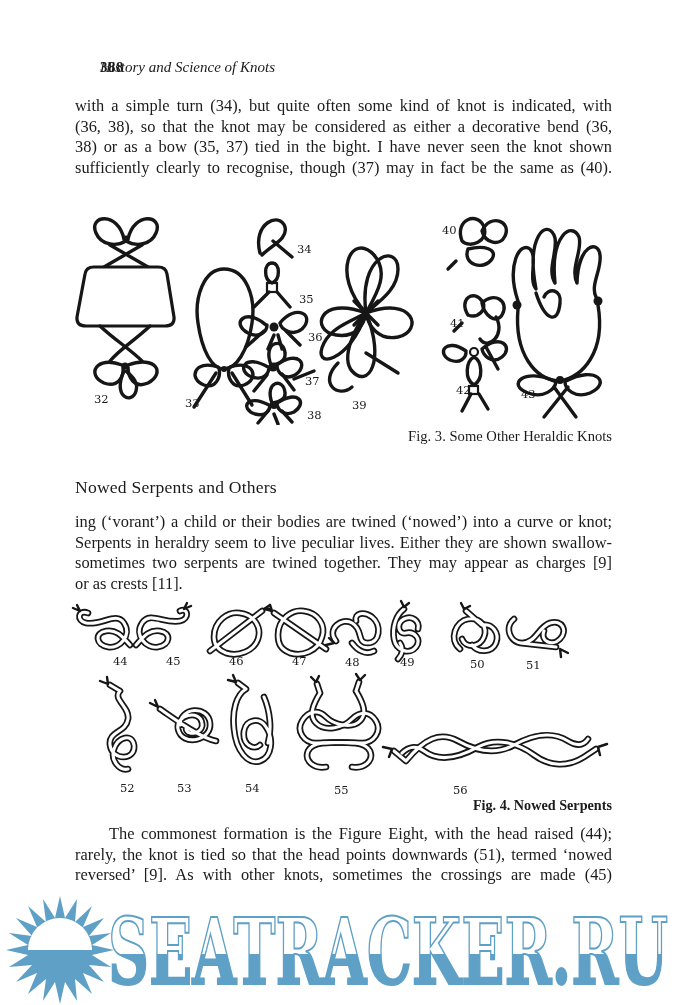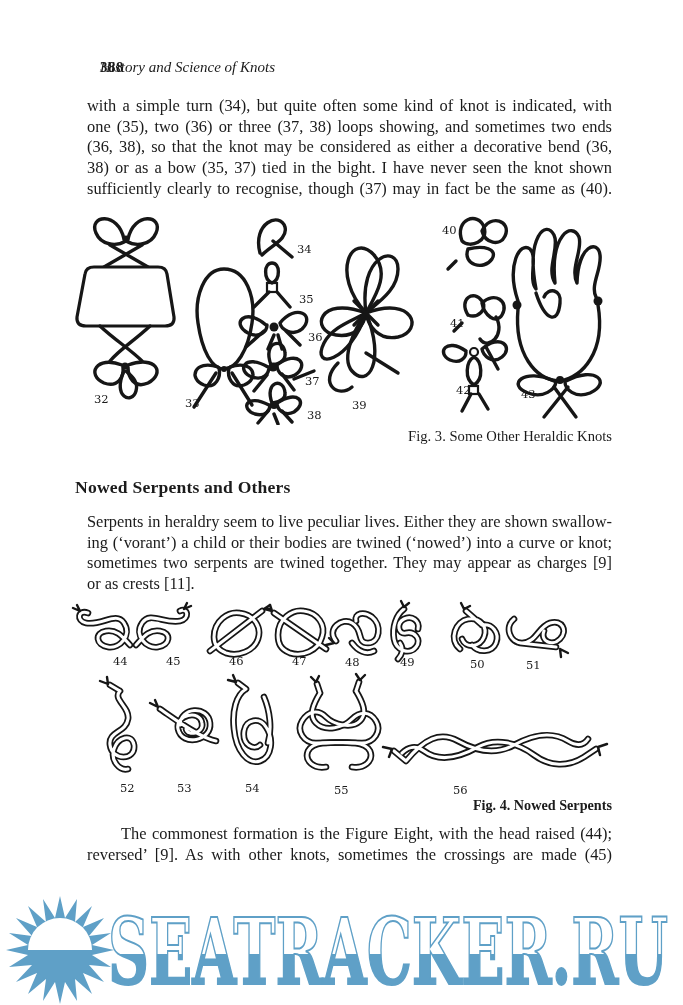--- a/index.html
+++ b/index.html
@@ -4,25 +4,25 @@
 <style>
   html,body{margin:0;padding:0;background:#e8e8e8;}
   .page{
     position:relative;width:683px;height:1005px;background:#ffffff;
     font-family:"Liberation Serif", serif;color:#1b1b1b;overflow:hidden;
   }
   .pagehead{position:absolute;top:59px;left:75px;right:71px;height:22px;font-size:15px;margin-left:25px;}
   .pagenum{position:absolute;left:0;top:0;font-weight:bold;letter-spacing:.5px;}
   .runtitle{position:absolute;left:0;right:0;text-align:left;font-style:italic;font-size:15px;}
   .para{position:absolute;left:75px;width:537px;font-size:16.4px;line-height:20.7px;}
-  .line{text-align:justify;text-align-last:justify;white-space:normal;margin-left:12px;}
+  .line{text-align:justify;text-align-last:justify;white-space:normal;}
   .line.short{text-align-last:left;}
   .line.indent{text-indent:34px;}
   .caption{position:absolute;left:75px;width:537px;text-align:right;font-size:14.6px;}
-  .sechead{position:absolute;left:75px;width:537px;font-size:17.6px;font-weight:bold;letter-spacing:.2px;}
+  .sechead{position:absolute;left:75px;width:537px;font-size:17.6px;font-weight:normal;letter-spacing:.2px;}
   .figsvg{position:absolute;}
   .k{fill:none;stroke:#161616;stroke-width:3.4;stroke-linecap:round;stroke-linejoin:round;}
   .kt{fill:#ffffff;stroke:#161616;stroke-width:3.2;stroke-linejoin:round;}
   .kf{fill:#161616;stroke:none;}
   .kx{fill:none;stroke:#161616;stroke-width:2.2;stroke-linecap:round;}
   .sp-o{fill:none;stroke:#161616;stroke-width:6.6;stroke-linecap:round;stroke-linejoin:round;}
   .sp-i{fill:none;stroke:#ffffff;stroke-width:3.1;stroke-linecap:round;stroke-linejoin:round;}
   .tng{fill:none;stroke:#161616;stroke-width:2.4;stroke-linecap:round;}
   .lbl{font-family:"DejaVu Serif",serif;font-size:11.5px;fill:#1b1b1b;}
   .wm{position:absolute;left:0;top:896px;z-index:0;}
@@ -53,21 +53,20 @@
 
   <div class="textlayer">
 
     <div class="pagehead">
       <span class="pagenum">388</span>
       <span class="runtitle">History and Science of Knots</span>
     </div>
 
     <div class="para" style="top:96px">
       <div class="line">with a simple turn (34), but quite often some kind of knot is indicated, with</div>
-      <div class="line">one (35), two (36) or three (37, 38) loops showing, and sometimes two ends</div>
       <div class="line">(36, 38), so that the knot may be considered as either a decorative bend (36,</div>
       <div class="line">38) or as a bow (35, 37) tied in the bight. I have never seen the knot shown</div>
       <div class="line">sufficiently clearly to recognise, though (37) may in fact be the same as (40).</div>
     </div>
 
     <svg class="figsvg" style="left:68px;top:203px" width="545" height="222" viewBox="0 0 545 222">
 
       <g>
         <path class="k" d="M56,36 C50,8 20,12 28,30 C33,42 48,44 58,38"></path>
         <path class="k" d="M60,36 C66,8 96,12 88,30 C83,42 68,44 58,38"></path>
@@ -176,22 +175,22 @@
       <text class="lbl" x="382" y="124">41</text>
       <text class="lbl" x="388" y="191">42</text>
       <text class="lbl" x="453" y="195">43</text>
     </svg>
 
     <div class="caption" style="top:428px">Fig. 3. Some Other Heraldic Knots</div>
 
     <div class="sechead" style="top:477px">Nowed Serpents and Others</div>
 
     <div class="para" style="top:512px">
+      <div class="line">ing (‘vorant’) a child or their bodies are twined (‘nowed’) into a curve or knot;</div>
       <div class="line">Serpents in heraldry seem to live peculiar lives. Either they are shown swallow-</div>
-      <div class="line">ing (‘vorant’) a child or their bodies are twined (‘nowed’) into a curve or knot;</div>
       <div class="line">sometimes two serpents are twined together. They may appear as charges [9]</div>
       <div class="line short">or as crests [11].</div>
     </div>
 
     <svg class="figsvg" style="left:68px;top:599px" width="545" height="198" viewBox="0 0 545 198">
       <defs>
         <path id="s44" d="M20,14 C10,10 8,22 18,24 C34,27 48,12 56,24 C64,36 52,50 40,48 C28,46 26,34 38,32 C50,30 56,40 62,46"></path>
         <path id="s45" d="M112,12 C120,8 122,20 112,22 C96,25 82,12 74,24 C66,36 78,50 90,48 C102,46 104,34 92,32 C80,30 74,40 68,46"></path>
         <path id="s46" d="M146,38 C146,22 160,12 172,14 C186,16 194,28 190,40 C186,52 170,58 158,54 C148,50 146,44 146,38 M142,52 L194,12"></path>
         <path id="s47" d="M210,36 C210,20 224,10 236,12 C250,14 258,26 254,38 C250,52 234,58 222,54 C212,50 210,44 210,36 M206,14 L258,50"></path>
@@ -290,17 +289,18 @@
       <text class="lbl" x="109" y="193">53</text>
       <text class="lbl" x="177" y="193">54</text>
       <text class="lbl" x="266" y="195">55</text>
       <text class="lbl" x="385" y="195">56</text>
     </svg>
 
     <div class="caption" style="top:797px;font-weight:bold;font-size:14.2px">Fig. 4. Nowed Serpents</div>
 
     <div class="para" style="top:824px">
       <div class="line indent">The commonest formation is the Figure Eight, with the head raised (44);</div>
+      <div class="line">rarely, the knot is tied so that the head points downwards (51), termed ‘nowed</div>
       <div class="line">reversed’ [9].  As with other knots, sometimes the crossings are made (45)</div>
     </div>
 
   </div>
 </div>
 
 </body></html>

